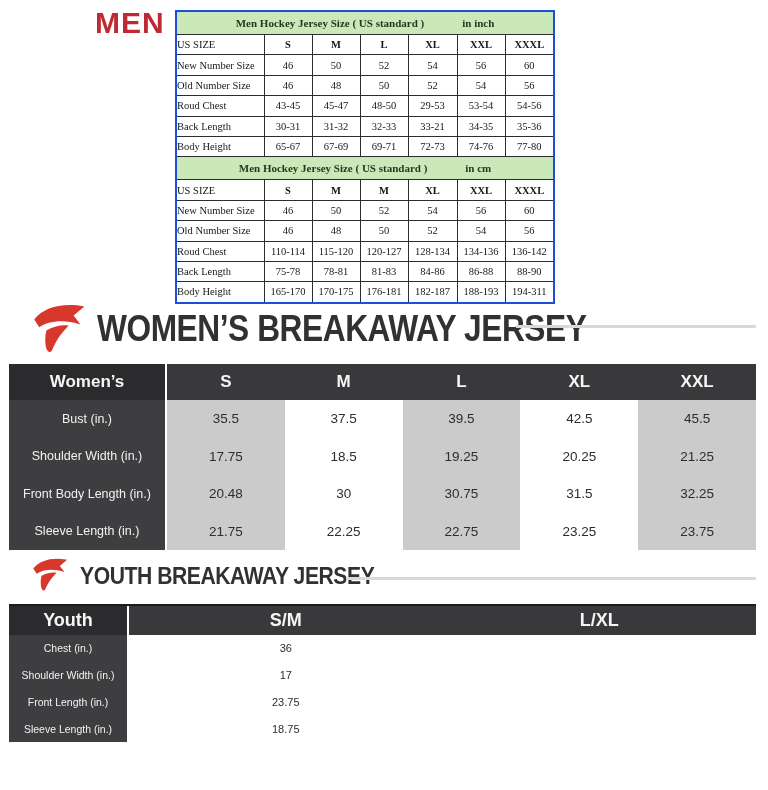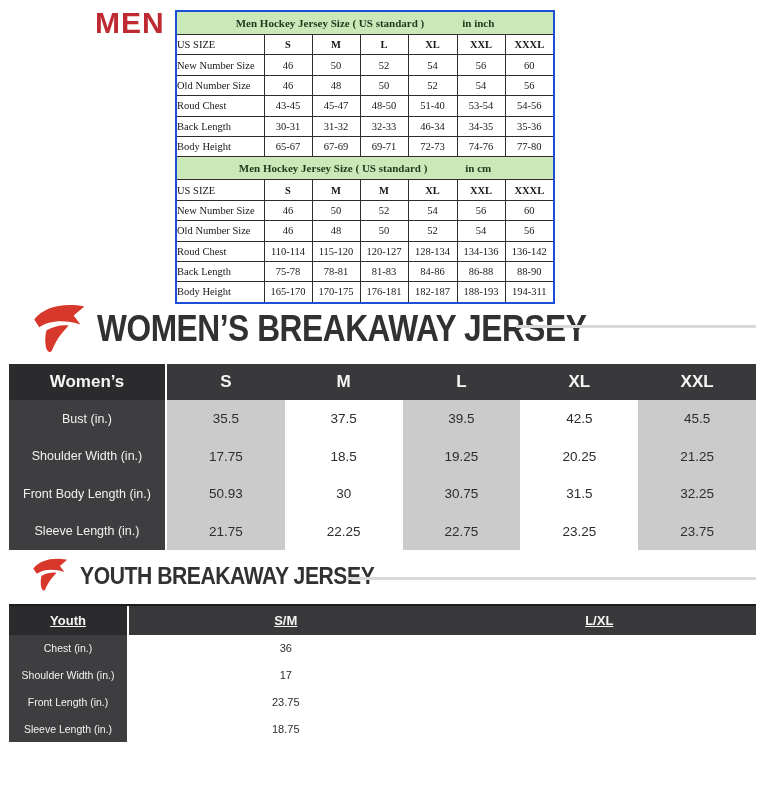--- a/index.html
+++ b/index.html
@@ -51,21 +51,21 @@
   #women-table .bt-hlabel{font-size:18px;}
   #women-table .bt-h{font-size:17px;}
   #women-table .bt-label{font-size:12.5px;}
   #women-table .bt-v{font-size:13.5px;}
 
   #youth-table{left:9px;top:604px;width:747px;
                grid-template-columns:120px repeat(2,1fr);
                grid-template-rows:29px repeat(4,26.75px);
                border-top:2px solid #1c1c1c;}
   #youth-table .bt-hlabel{font-size:13.5px;}
-  #youth-table .bt-h{font-size:13px;text-decoration:underline;}
+  #youth-table .bt-h{font-size:18px;}
   #youth-table .bt-label{font-size:10.5px;}
   #youth-table .bt-v{font-size:11px;}
   #youth-table .bt-gray{background:#cdcdcd;margin-top:48px;}
 </style>
 </head>
 <body>
 
 <div id="page">
 
   <div class="men-title">MEN</div>
@@ -113,30 +113,30 @@
           <td class="value-cell">50</td>
           <td class="value-cell">52</td>
           <td class="value-cell">54</td>
           <td class="value-cell">56</td>
         </tr>
         <tr class="data-row">
           <td class="label-cell">Roud Chest</td>
           <td class="value-cell">43-45</td>
           <td class="value-cell">45-47</td>
           <td class="value-cell">48-50</td>
-          <td class="value-cell">51-40</td>
+          <td class="value-cell">29-53</td>
           <td class="value-cell">53-54</td>
           <td class="value-cell">54-56</td>
         </tr>
         <tr class="data-row">
           <td class="label-cell">Back Length</td>
           <td class="value-cell">30-31</td>
           <td class="value-cell">31-32</td>
           <td class="value-cell">32-33</td>
-          <td class="value-cell">46-34</td>
+          <td class="value-cell">33-21</td>
           <td class="value-cell">34-35</td>
           <td class="value-cell">35-36</td>
         </tr>
         <tr class="data-row">
           <td class="label-cell">Body Height</td>
           <td class="value-cell">65-67</td>
           <td class="value-cell">67-69</td>
           <td class="value-cell">69-71</td>
           <td class="value-cell">72-73</td>
           <td class="value-cell">74-76</td>
@@ -228,21 +228,21 @@
       <div class="bt-cell bt-v bt-gray">39.5</div>
       <div class="bt-cell bt-v bt-white">42.5</div>
       <div class="bt-cell bt-v bt-gray">45.5</div>
       <div class="bt-cell bt-label">Shoulder Width (in.)</div>
       <div class="bt-cell bt-v bt-gray">17.75</div>
       <div class="bt-cell bt-v bt-white">18.5</div>
       <div class="bt-cell bt-v bt-gray">19.25</div>
       <div class="bt-cell bt-v bt-white">20.25</div>
       <div class="bt-cell bt-v bt-gray">21.25</div>
       <div class="bt-cell bt-label">Front Body Length (in.)</div>
-      <div class="bt-cell bt-v bt-gray">50.93</div>
+      <div class="bt-cell bt-v bt-gray">20.48</div>
       <div class="bt-cell bt-v bt-white">30</div>
       <div class="bt-cell bt-v bt-gray">30.75</div>
       <div class="bt-cell bt-v bt-white">31.5</div>
       <div class="bt-cell bt-v bt-gray">32.25</div>
       <div class="bt-cell bt-label">Sleeve Length (in.)</div>
       <div class="bt-cell bt-v bt-gray">21.75</div>
       <div class="bt-cell bt-v bt-white">22.25</div>
       <div class="bt-cell bt-v bt-gray">22.75</div>
       <div class="bt-cell bt-v bt-white">23.25</div>
       <div class="bt-cell bt-v bt-gray">23.75</div>

